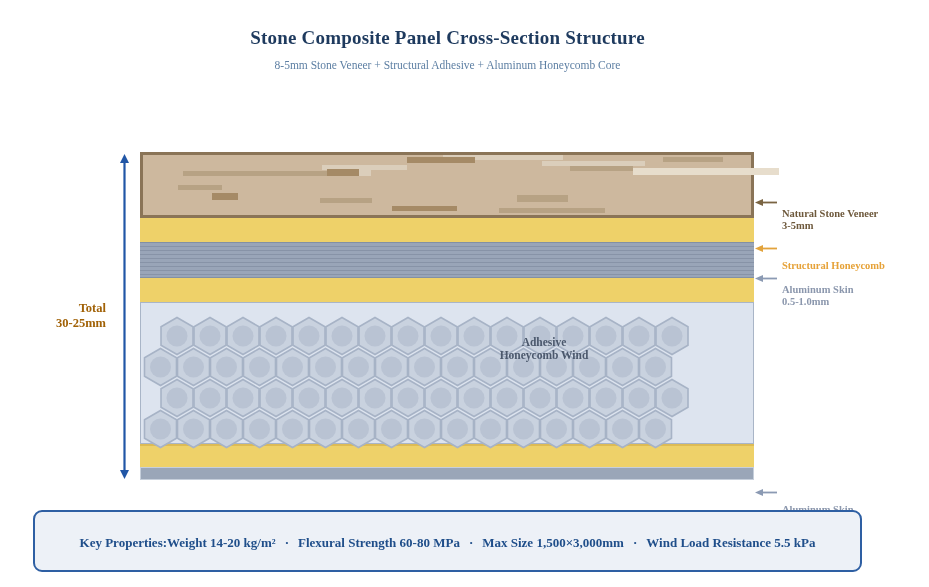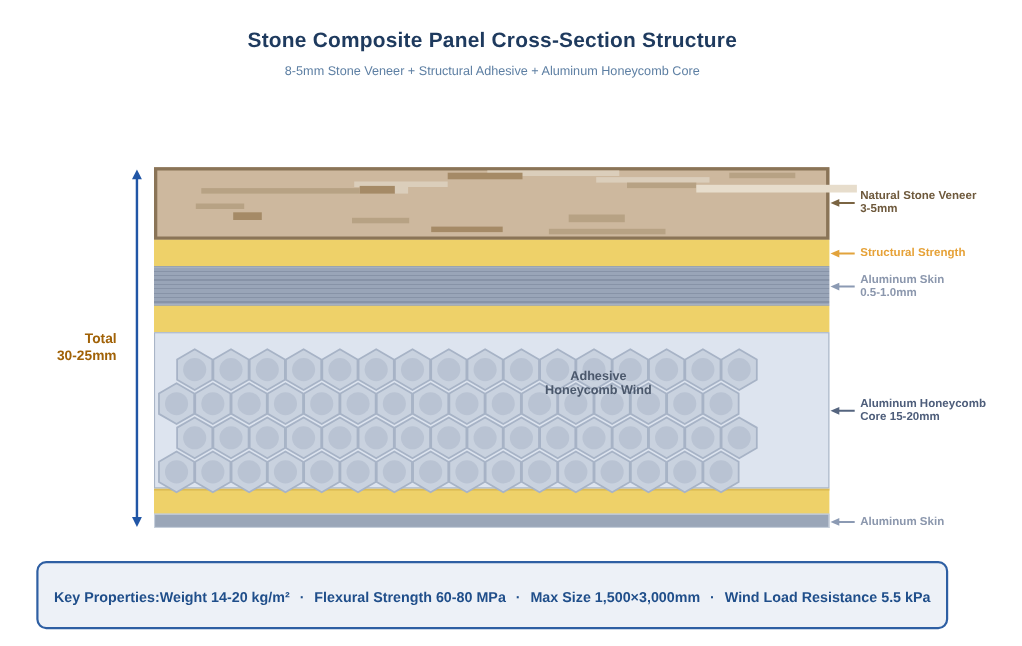--- a/index.html
+++ b/index.html
@@ -1,18 +1,18 @@
 <!DOCTYPE html>
 <html><head>
 <meta charset="utf-8">
 <style>
   html,body { margin:0; padding:0; background:#ffffff; }
   .canvas {
     position:relative; width:929px; height:587px; background:#ffffff;
-    font-family:Liberation Sans, sans-serif; overflow:hidden;
+    font-family:Liberation Serif, serif; overflow:hidden;
   }
   
   .title {
     position:absolute; left:0; top:27px; width:895px; text-align:center;
     font-size:19px; font-weight:bold; color:#1e3a5e; letter-spacing:.2px;
   }
   .subtitle {
     position:absolute; left:0; top:59px; width:895px; text-align:center;
     font-size:11.5px; color:#5d7fa3;
   }
@@ -45,21 +45,21 @@
   .adh3 { height:23px; border-top:2px solid #ddbb55; }
   .skin2 { height:13px; background:#9aa6b8; border:1.5px solid #c6cfdb; }
   
   .dim-arrow { position:absolute; left:118px; top:153px; }
   .dim-label {
     position:absolute; left:30px; top:301px; width:76px; text-align:right;
     font-size:12.5px; font-weight:bold; color:#a16207; line-height:15px;
   }
   
   .annot { position:absolute; left:754px; display:flex; align-items:center; gap:4px; }
-  .annot-text { font-size:10.5px; font-weight:bold; line-height:12px; white-space:nowrap; }
+  .annot-text { font-size:10.5px; font-weight:bold; line-height:12px; white-space:nowrap;margin-top:36px; }
   .t-brown { color:#6e593c; } .t-amber { color:#e6a238; }
   .t-slate { color:#8b97ad; } .t-dark  { color:#4d5d7a; }
   .arr line { stroke-width:1.8; }
   .a-brown line { stroke:#7a6442; } .a-brown polygon { fill:#7a6442; }
   .a-amber line { stroke:#e2a33c; } .a-amber polygon { fill:#e2a33c; }
   .a-slate line { stroke:#8b9ab3; } .a-slate polygon { fill:#8b9ab3; }
   .a-dark  line { stroke:#55657f; } .a-dark  polygon { fill:#55657f; }
   
   .props-box {
     position:absolute; left:33px; top:510px; width:829px; height:62px;
@@ -269,46 +269,36 @@
       <div>3-5mm</div>
     </div>
   </div>
 
   <div class="annot" style="top:224px">
     <svg class="arr a-amber" width="24" height="9">
       <line x1="8" y1="4.5" x2="23" y2="4.5"></line>
         <polygon points="1,4.5 9,1 9,8"></polygon>
     </svg>
     <div class="annot-text t-amber">
-      <div>Structural Strength</div>
+      <div>Structural Honeycomb</div>
       <div></div>
     </div>
   </div>
 
   <div class="annot" style="top:248px">
     <svg class="arr a-slate" width="24" height="9">
       <line x1="8" y1="4.5" x2="23" y2="4.5"></line>
         <polygon points="1,4.5 9,1 9,8"></polygon>
     </svg>
     <div class="annot-text t-slate">
       <div>Aluminum Skin</div>
       <div>0.5-1.0mm</div>
     </div>
   </div>
 
-  <div class="annot" style="top:361px">
-    <svg class="arr a-dark" width="24" height="9">
-      <line x1="8" y1="4.5" x2="23" y2="4.5"></line>
-        <polygon points="1,4.5 9,1 9,8"></polygon>
-    </svg>
-    <div class="annot-text t-dark">
-      <div>Aluminum Honeycomb</div>
-      <div>Core 15-20mm</div>
-    </div>
-  </div>
 
   <div class="annot" style="top:468px">
     <svg class="arr a-slate" width="24" height="9">
       <line x1="8" y1="4.5" x2="23" y2="4.5"></line>
         <polygon points="1,4.5 9,1 9,8"></polygon>
     </svg>
     <div class="annot-text t-slate">
       <div>Aluminum Skin</div>
       <div></div>
     </div>

